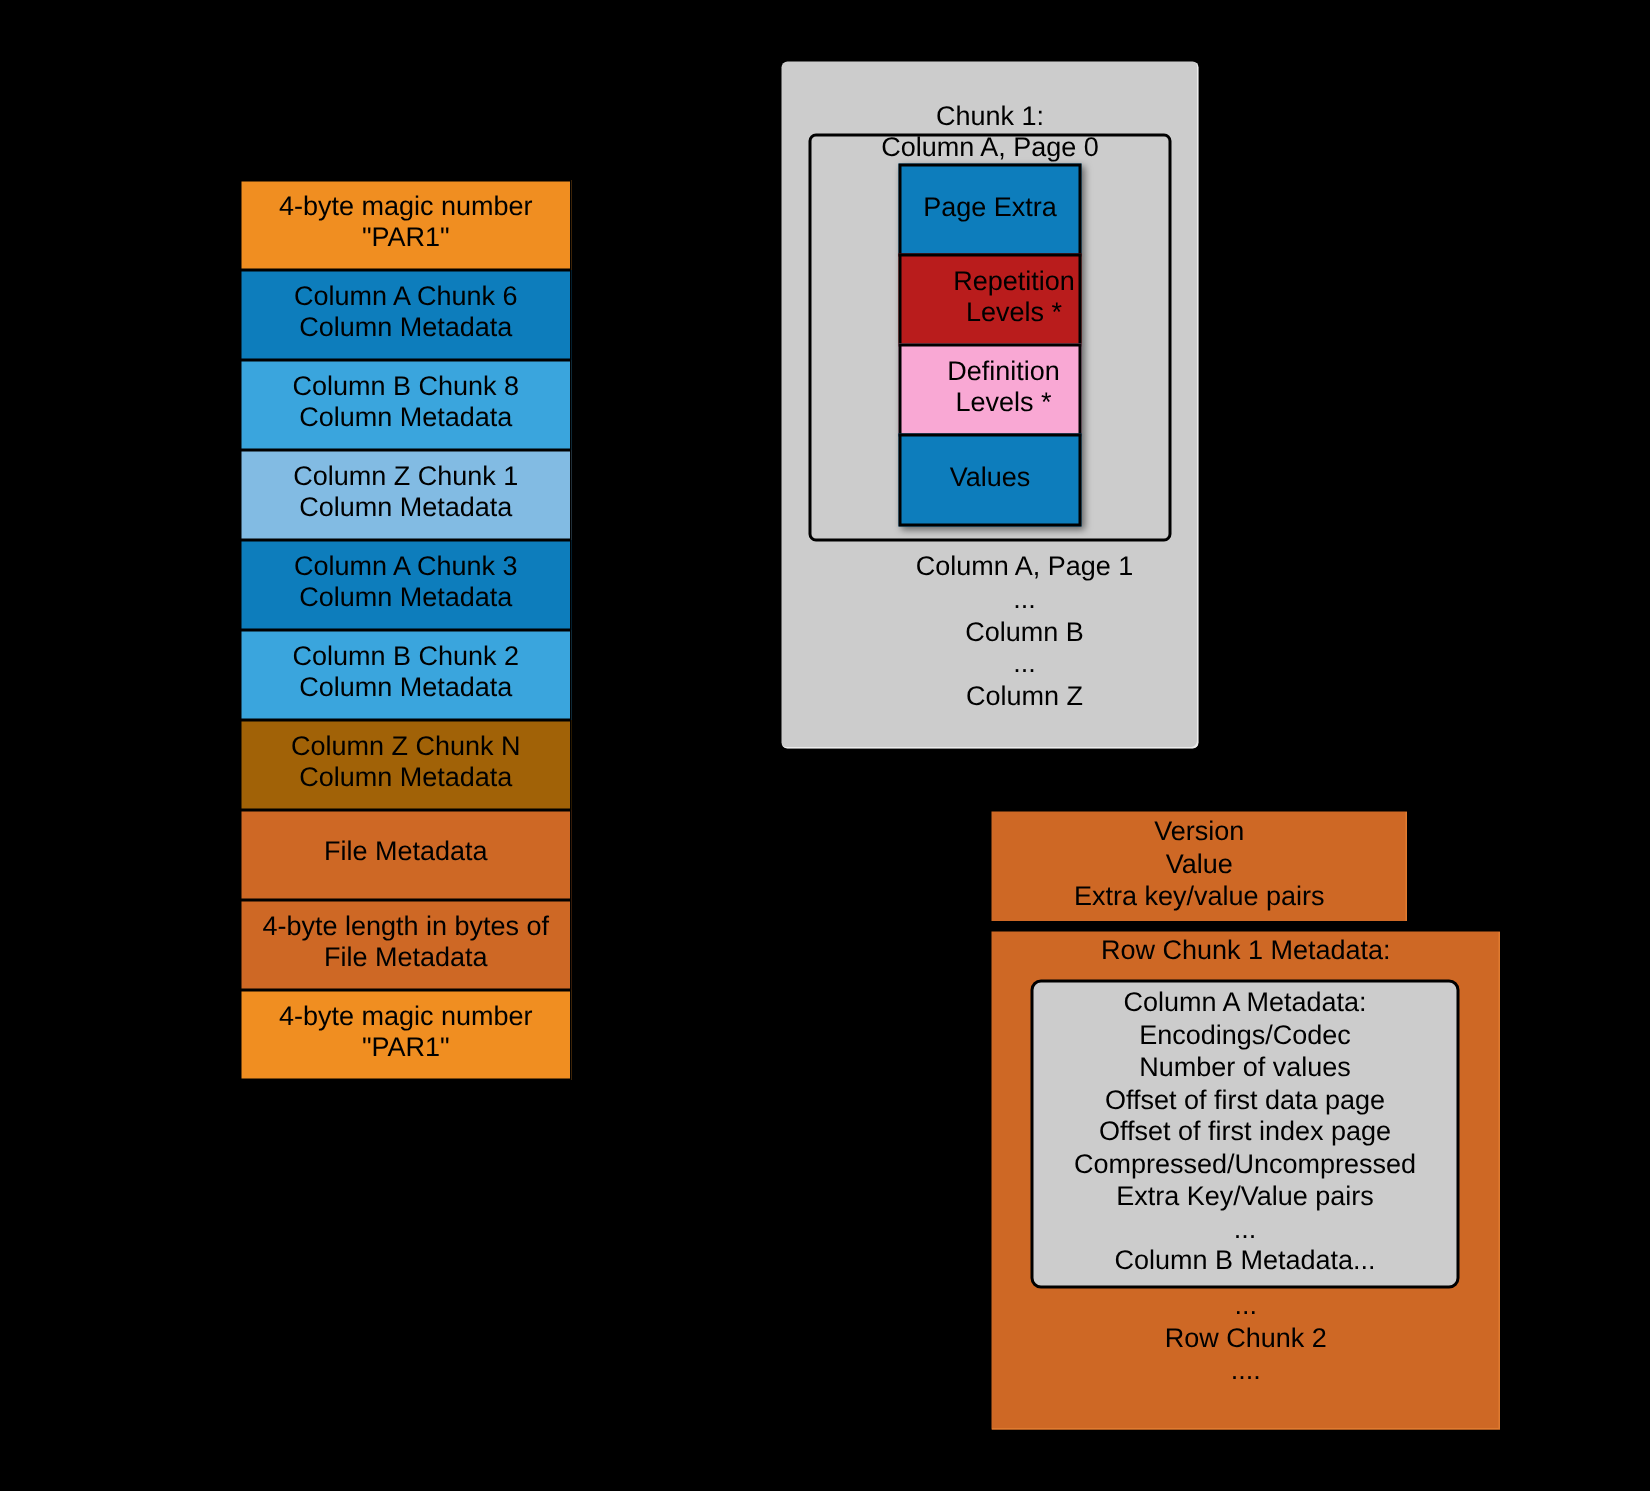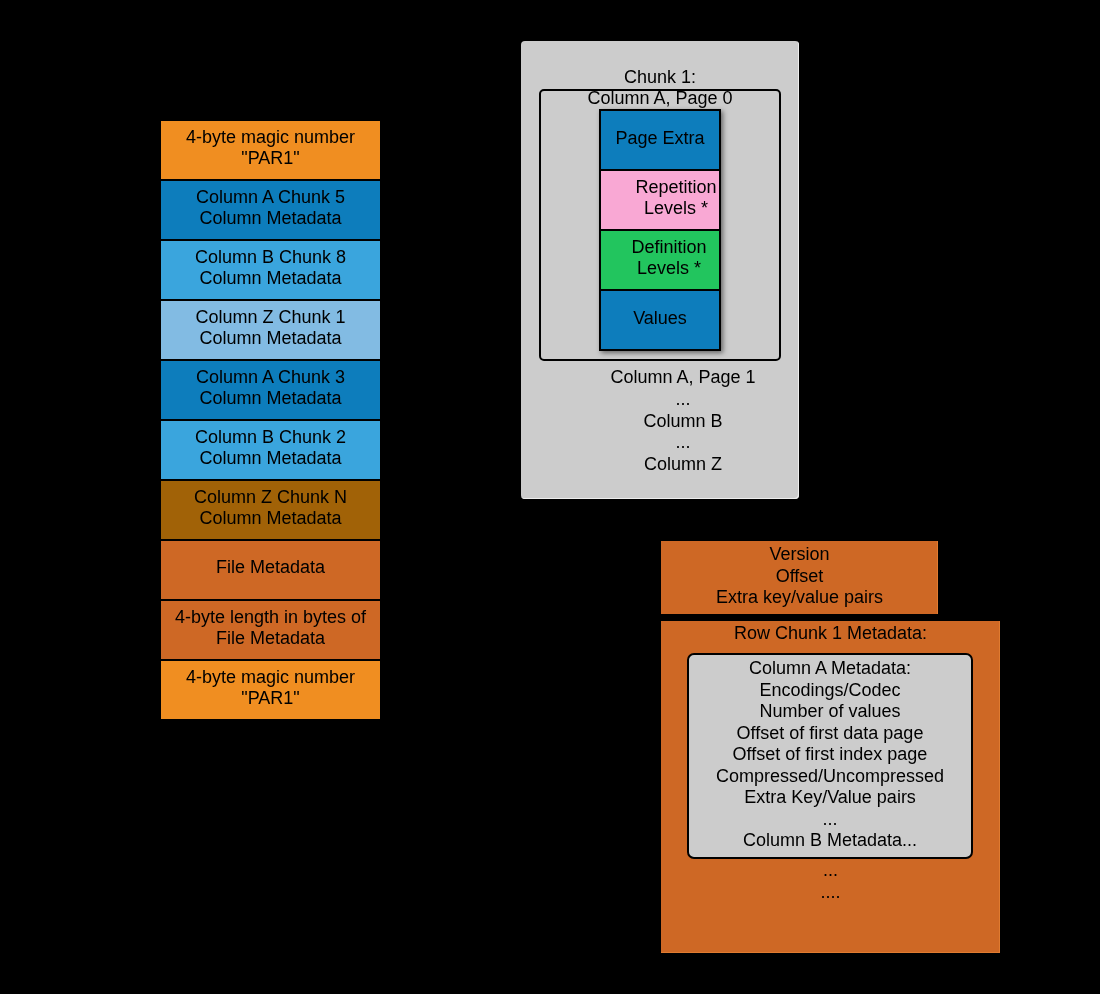--- a/index.html
+++ b/index.html
@@ -115,21 +115,21 @@
 </style>
 </head>
 <body style="background-color: rgb(0, 0, 0);">
 
 <div class="abs" id="file-layout">
   <div class="layout-row c-orange_light" style="background-color: rgb(240, 142, 33);">
     <span class="line">4-byte magic number</span>
     <span class="line">"PAR1"</span>
   </div>
   <div class="layout-row c-blue_dark" style="background-color: rgb(13, 125, 188);">
-    <span class="line">Column A Chunk 5</span>
+    <span class="line">Column A Chunk 6</span>
     <span class="line">Column Metadata</span>
   </div>
   <div class="layout-row c-blue_medium" style="background-color: rgb(58, 165, 221);">
     <span class="line">Column B Chunk 8</span>
     <span class="line">Column Metadata</span>
   </div>
   <div class="layout-row c-blue_light" style="background-color: rgb(130, 187, 227);">
     <span class="line">Column Z Chunk 1</span>
     <span class="line">Column Metadata</span>
   </div>
@@ -159,57 +159,58 @@
 </div>
 
 <div class="abs" id="chunk-panel" style="background-color: rgb(204, 204, 204);">
   <div id="chunk-heading">Chunk 1:</div>
   <div id="page-group"></div>
   <div id="page-group-label">Column A, Page 0</div>
   <div id="page-stack">
     <div class="page-part p0" style="background-color: rgb(13, 125, 188);">
       <span class="line">Page Extra</span>
     </div>
-    <div class="page-part p1" style="background-color: #f9a8d4; padding-left: 32px;">
+    <div class="page-part p1" style="background-color: #b91c1c; padding-left: 32px;">
       <span class="line">Repetition</span>
       <span class="line">Levels *</span>
     </div>
-    <div class="page-part p2" style="background-color: #22c55e; padding-left: 18px;">
+    <div class="page-part p2" style="background-color: #f9a8d4; padding-left: 18px;">
       <span class="line">Definition</span>
       <span class="line">Levels *</span>
     </div>
     <div class="page-part p3" style="background-color: rgb(13, 125, 188);">
       <span class="line">Values</span>
     </div>
   </div>
   <div id="chunk-footer">
     <span class="line">Column A, Page 1</span>
     <span class="line">...</span>
     <span class="line">Column B</span>
     <span class="line">...</span>
     <span class="line">Column Z</span>
   </div>
 </div>
 
 <div class="abs" id="meta-header" style="background-color: rgb(206, 104, 37);">
   <span class="line">Version</span>
-  <span class="line">Offset</span>
+  <span class="line">Value</span>
   <span class="line">Extra key/value pairs</span>
 </div>
 
 <div class="abs" id="meta-body" style="background-color: rgb(206, 104, 37);">
   <div id="row-chunk-label">Row Chunk 1 Metadata:</div>
   <div id="column-metadata" style="background-color: rgb(204, 204, 204);">
     <span class="line">Column A Metadata:</span>
     <span class="line">Encodings/Codec</span>
     <span class="line">Number of values</span>
     <span class="line">Offset of first data page</span>
     <span class="line">Offset of first index page</span>
     <span class="line">Compressed/Uncompressed</span>
     <span class="line">Extra Key/Value pairs</span>
     <span class="line">...</span>
     <span class="line">Column B Metadata...</span>
   </div>
   <div id="meta-footer">
     <span class="line">...</span>
+    <span class="line">Row Chunk 2</span>
     <span class="line">....</span>
   </div>
 </div>
 
 </body></html>

